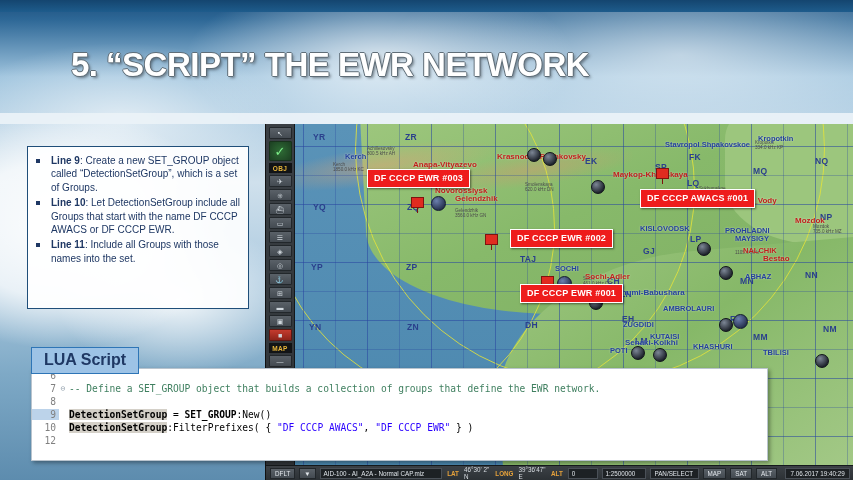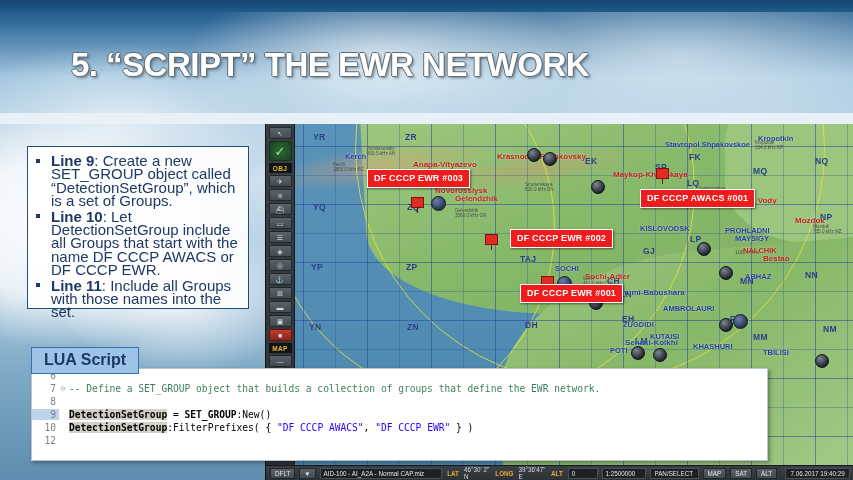--- a/index.html
+++ b/index.html
@@ -48,21 +48,21 @@
     position:absolute; left:27px; top:146px; width:222px; height:163px;
     background:rgba(255,255,255,.90);
     border:1px solid #1f4e79;
     padding:7px 8px 4px 6px;
   }
   #bulletbox ul { list-style:none; }
   #bulletbox li {
     position:relative;
     padding-left:17px;
     margin-bottom:2px;
-    font-size:15px;
+    font-size:10px;
     line-height:13.4px;
     color:#1f3864;
   }
   #bulletbox li:before {
     content:"";
     position:absolute; left:2px; top:4.5px;
     width:4px; height:4px; background:#1f3864;
   }
   #bulletbox b { font-weight:bold; }
 

